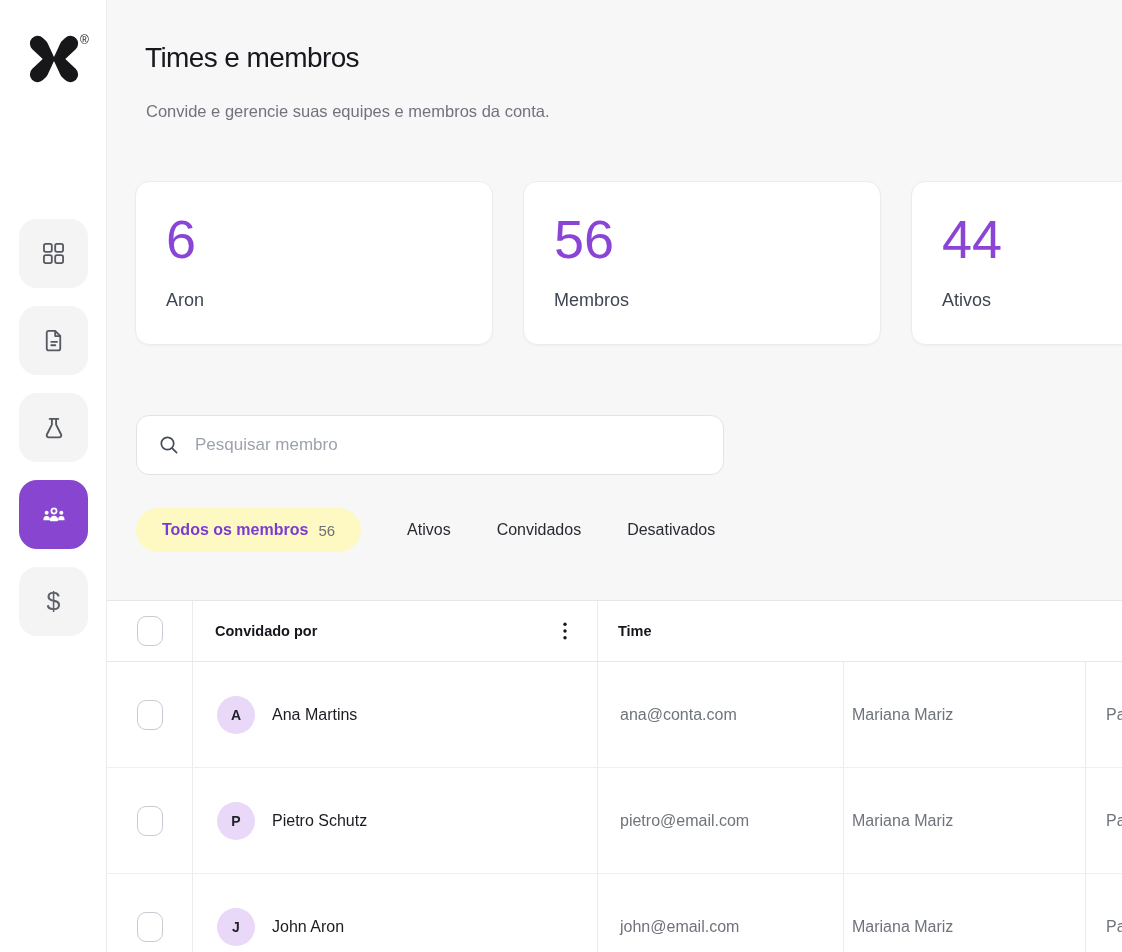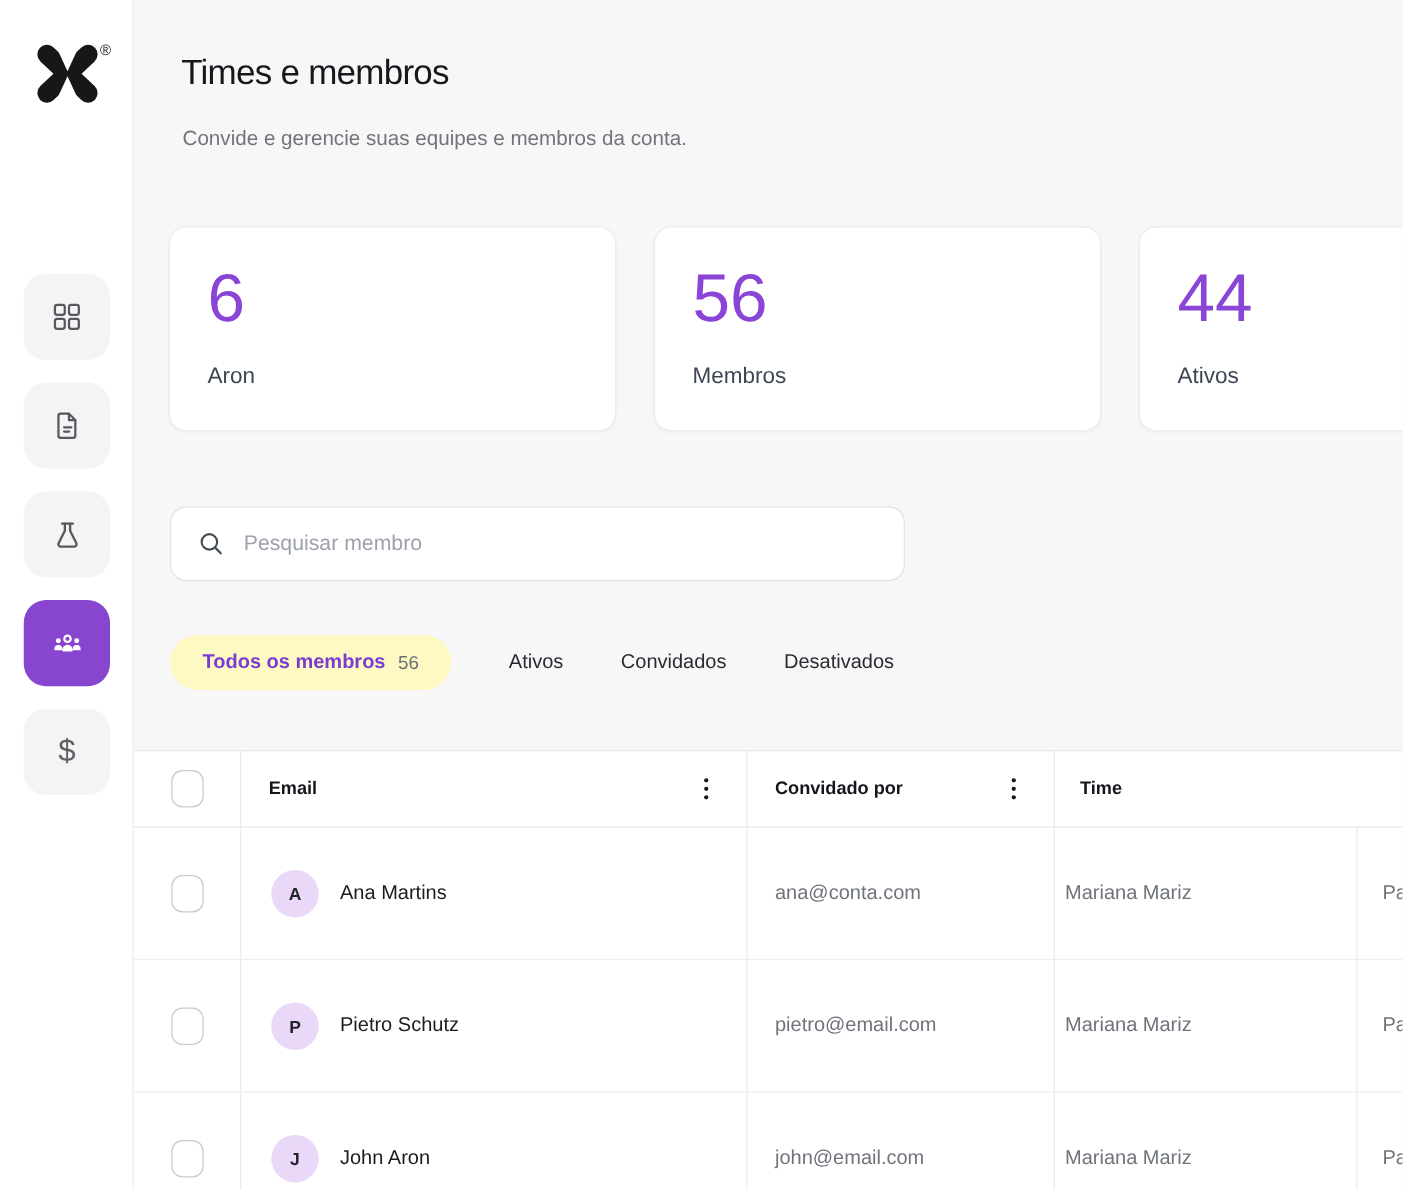--- a/index.html
+++ b/index.html
@@ -24,21 +24,21 @@
   .page-subtitle { position:absolute; left:39px; top:102px; font-size:16.5px; color:#71747d; }
 
   
   .cards { position:absolute; left:28px; top:181px; display:flex; gap:30px; }
   .card { width:358px; height:164px; background:#ffffff; border:1px solid #ececef;
           border-radius:14px; box-shadow:0 1px 2px rgba(20,20,40,0.03); flex:0 0 auto; }
   .card-value { margin:30px 0 0 30px; font-size:54px; line-height:1; font-weight:500; color:#8b45d6; }
   .card-label { margin:24px 0 0 30px; font-size:18px; font-weight:500; color:#3e4653; }
 
   
-  .search { position:absolute; left:29px; top:405px; width:588px; height:60px;
+  .search { position:absolute; left:29px; top:415px; width:588px; height:60px;
             background:#ffffff; border:1px solid #e2e3e8; border-radius:13px;
             display:flex; align-items:center; padding:0 20px; gap:14px; }
   .search input { border:none; outline:none; flex:1; font-size:17px; color:#33363d;
                   font-family:"Liberation Sans", sans-serif; background:transparent; }
   .search input::placeholder { color:#9da2ac; }
 
   
   .tabs { position:absolute; left:29px; top:508px; display:flex; align-items:center; gap:46px; }
   .tab-pill { height:44px; border-radius:22px; background:#fef9c3; display:flex;
               align-items:center; padding:0 26px; gap:10px; cursor:pointer; }
@@ -163,30 +163,20 @@
     <button class="tab-plain">Desativados</button>
   </div>
 
   <div class="table">
 
     <div class="trow thead">
       <div class="cell c-check">
         <span class="cb"></span>
       </div>
       <div class="cell bordered th-menu">
-        <span class="th-label">Email</span>
-        <button class="kebab">
-          <svg width="4" height="18" viewBox="0 0 4 18">
-            <circle cx="2" cy="2.2" r="1.7" fill="#17181c"></circle>
-            <circle cx="2" cy="9" r="1.7" fill="#17181c"></circle>
-            <circle cx="2" cy="15.8" r="1.7" fill="#17181c"></circle>
-          </svg>
-        </button>
-      </div>
-      <div class="cell bordered th-menu">
         <span class="th-label">Convidado por</span>
         <button class="kebab">
           <svg width="4" height="18" viewBox="0 0 4 18">
             <circle cx="2" cy="2.2" r="1.7" fill="#17181c"></circle>
             <circle cx="2" cy="9" r="1.7" fill="#17181c"></circle>
             <circle cx="2" cy="15.8" r="1.7" fill="#17181c"></circle>
           </svg>
         </button>
       </div>
       <div class="cell bordered c-team">

